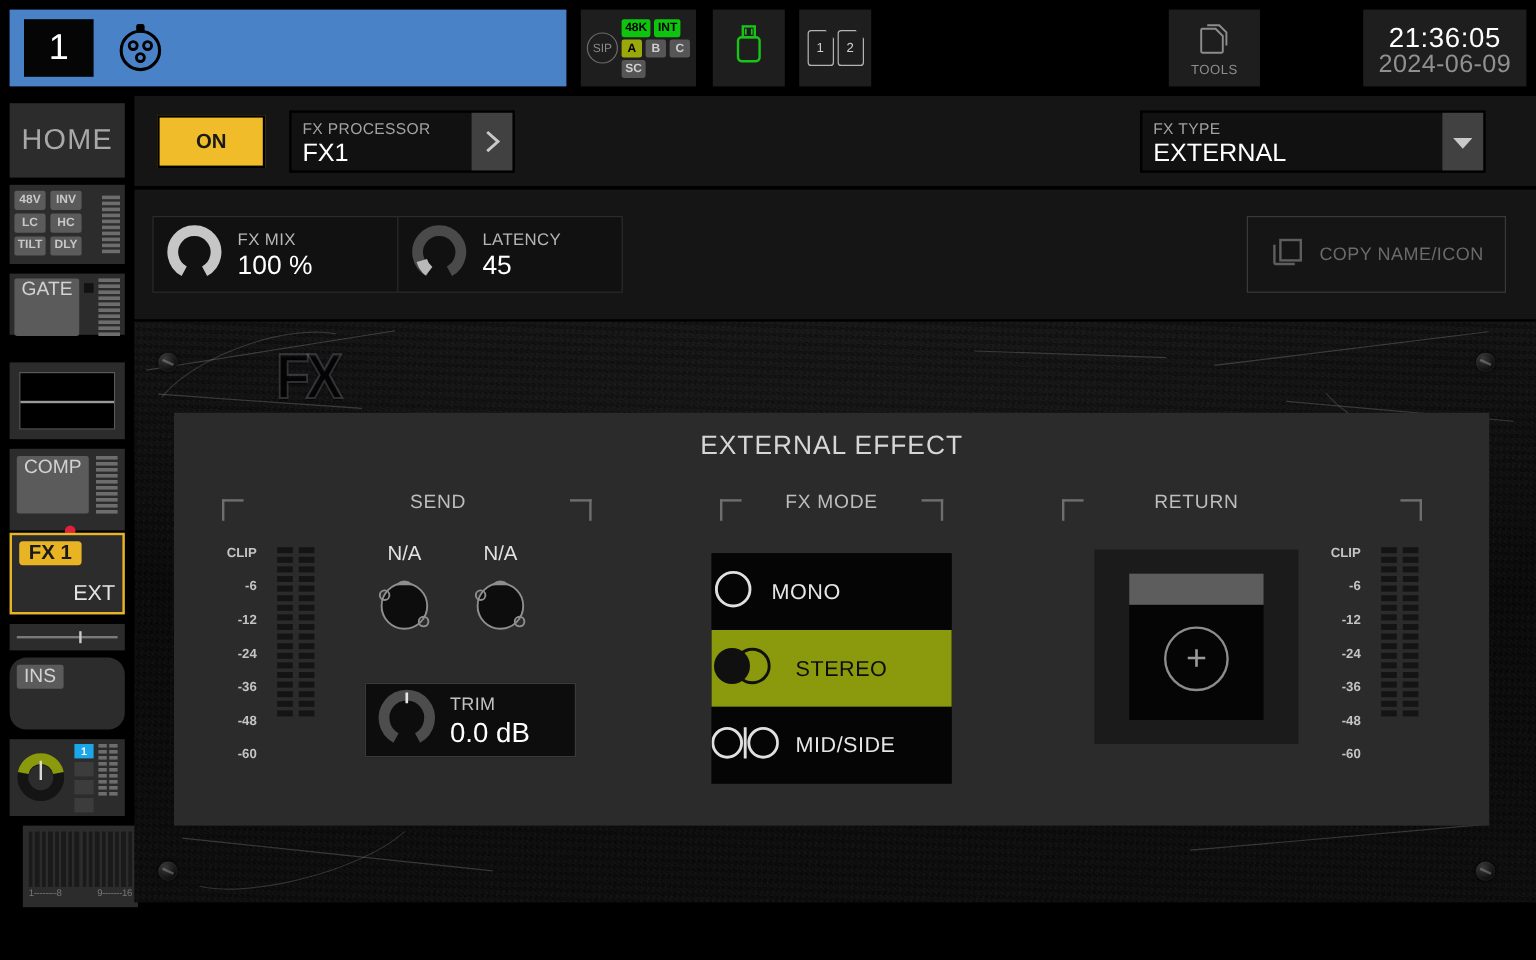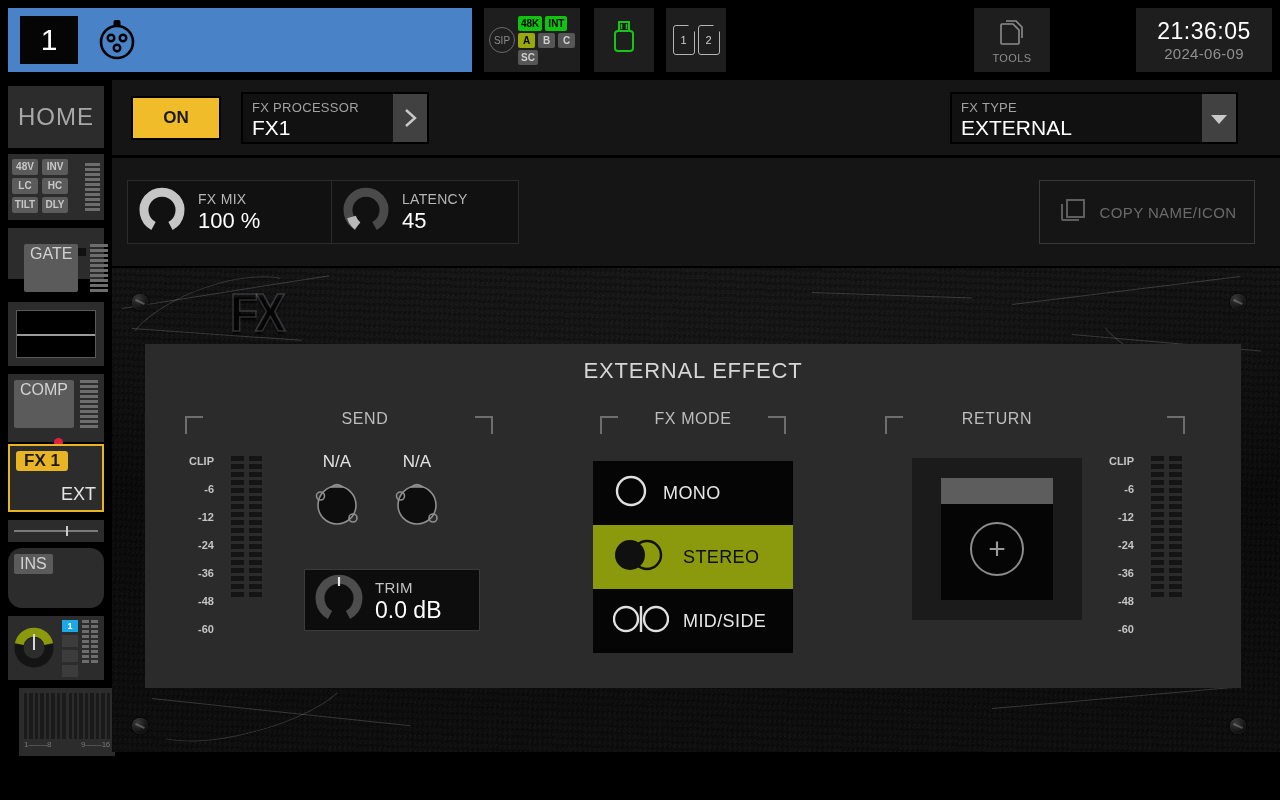--- a/index.html
+++ b/index.html
@@ -61,39 +61,39 @@
     position: absolute; left: 974px; top: 8px; width: 76px; height: 64px; background: #1e1e1e;
     display: flex; flex-direction: column; align-items: center; justify-content: center; gap: 2px;
   }
   .tools-label { font-size: 11px; color: #8d8d8d; letter-spacing: .4px; }
 
   .clock-box {
     position: absolute; left: 1136px; top: 8px; width: 136px; height: 64px; background: #1e1e1e;
     display: flex; flex-direction: column; align-items: center; justify-content: center;
   }
   .clock-time { font-size: 23px; color: #ffffff; letter-spacing: .5px; line-height: 26px; }
-  .clock-date { font-size: 15px; color: #909090; letter-spacing: .3px; line-height: 19px; }
+  .clock-date { font-size: 21px; color: #909090; letter-spacing: .3px; line-height: 19px; }
 
   
   .sidebar { position: absolute; left: 0; top: 80px; width: 112px; height: 720px; background: #000; }
   .sb-tile { position: absolute; left: 8px; width: 96px; background: #2c2c2c; justify-content: flex-end; }
   .sb-home { top: 6px; height: 62px; display: flex; align-items: center; justify-content: center; }
   .sb-home-label { font-size: 24px; color: #a8a8a8; letter-spacing: 1px; }
 
   .sb-flags { top: 74px; height: 66px; padding: 5px 4px; display: flex; }
   .flag-grid { flex: 1; display: flex; flex-direction: column; gap: 3px; }
   .flag-row { display: flex; gap: 4px; }
   .flag {
     background: #5b5b5b; color: #c8c8c8; font-size: 10px; line-height: 14px;
     border-radius: 2px; padding: 1px 2px; min-width: 26px; text-align: center; font-weight: bold;
   }
   .mini-meter { width: 18px; display: flex; flex-direction: column; justify-content: center; gap: 2px; padding-left: 3px; }
   .mini-seg { height: 3px; background: #6d6d6d; }
 
-  .sb-gate { top: 148px; height: 51px; padding: 16px; }
+  .sb-gate { top: 148px; height: 51px; padding: 4px; }
   .sb-comp { top: 294px; height: 68px; padding: 6px; }
   .sb-modtitle {
     background: #5b5b5b; color: #d2d2d2; font-size: 16px; padding: 1px 6px;
     display: inline-block; border-radius: 2px;
   }
   .sb-mod-inner { display: flex; justify-content: space-between; }
   .gate-led { width: 8px; height: 8px; background: #111; margin-top: 4px; }
   .sb-curve { top: 222px; height: 64px; padding: 8px; }
   .curve-box { width: 100%; height: 100%; background: #000; border: 1px solid #5a5a5a; position: relative; }
   .curve-line { position: absolute; left: 0; right: 0; top: 50%; height: 2px; background: #9a9a9a; }
@@ -236,21 +236,21 @@
     position: absolute; left: 159px; top: 225px; width: 176px; height: 62px;
     background: #0d0d0d; border: 1px solid #3a3a3a;
     display: flex; align-items: center; padding-left: 7px; gap: 9px;
   }
   .t-cap { font-size: 15px; color: #c3c3c3; line-height: 19px; letter-spacing: .3px; }
   .t-val { font-size: 23px; color: #fff; line-height: 26px; }
 
   
   .modelist { position: absolute; left: 448px; top: 117px; width: 200px; background: #0a0a0a; }
   .moderow {
-    height: 64px; display: flex; align-items: center; gap: 14px; padding-left: 20px;
+    height: 64px; display: flex; align-items: center; gap: 14px; 
     background: #050505;
   }
   .moderow.sel { background: #8a9a0c; }
   .mode-lab { font-size: 18px; color: #e6e6e6; letter-spacing: .4px; }
   .moderow.sel .mode-lab { color: #0d0d0d; }
 
   
   .ret-card {
     position: absolute; left: 767px; top: 114px; width: 170px; height: 162px;
     background: #1b1b1b; display: flex; align-items: center; justify-content: center;

